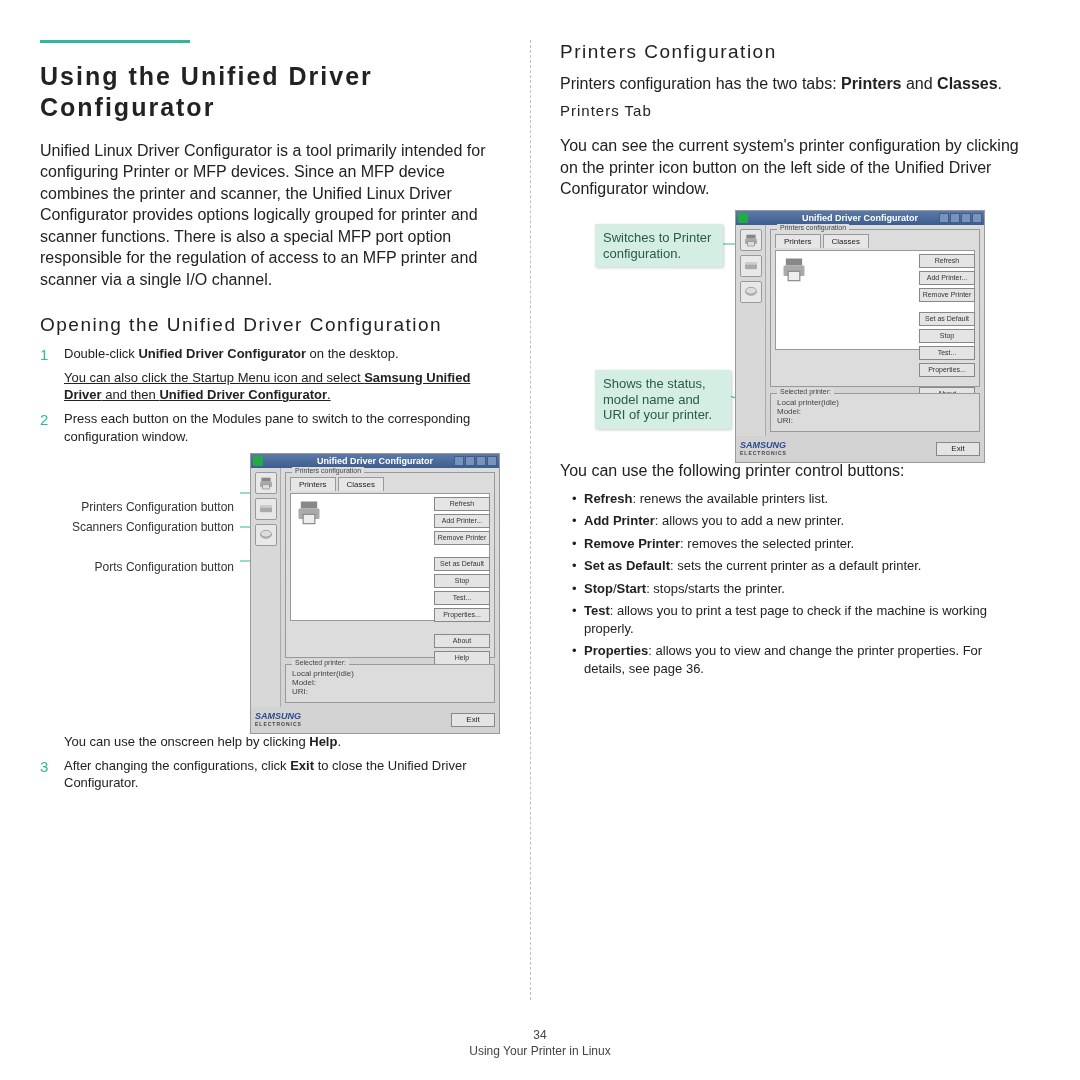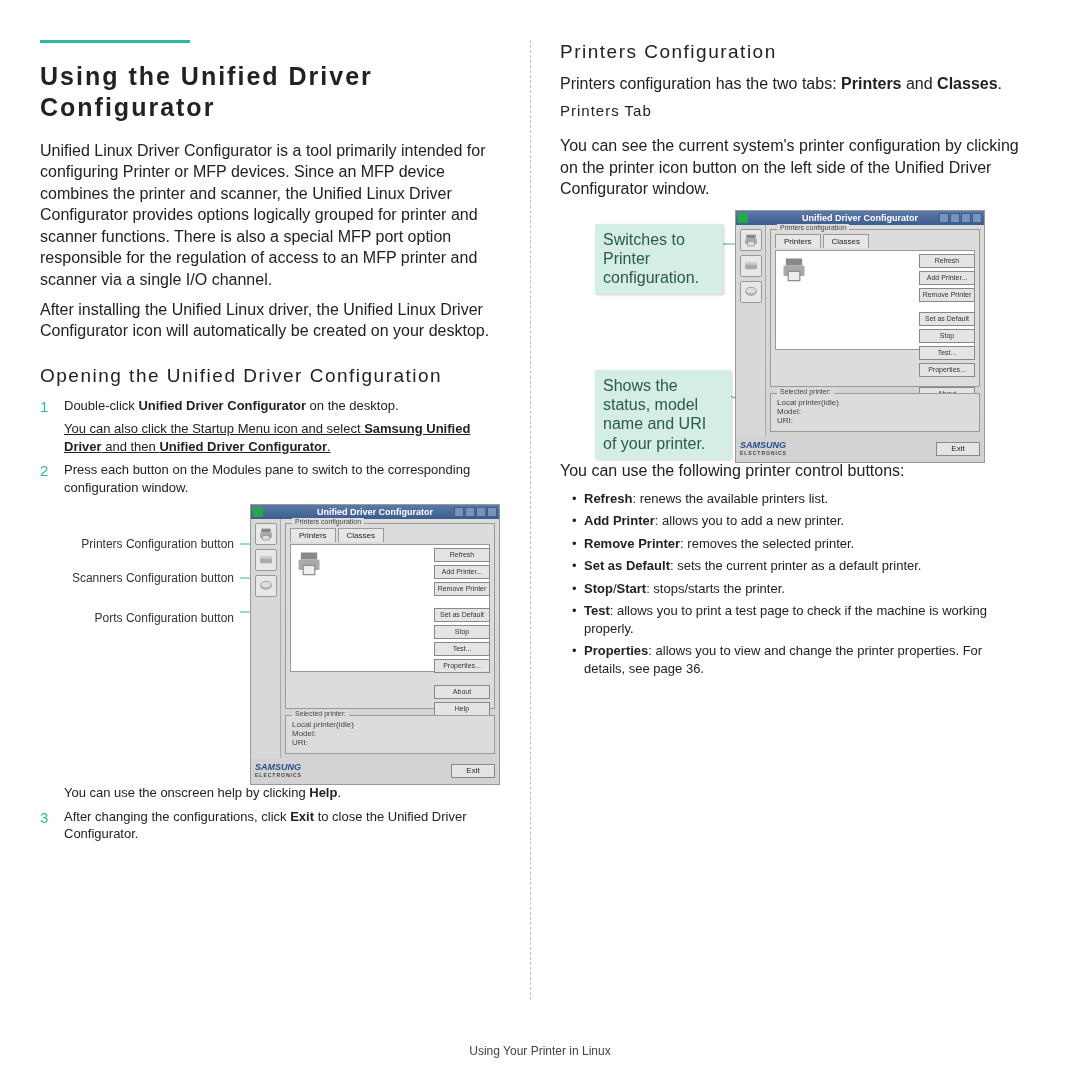--- a/index.html
+++ b/index.html
@@ -211,37 +211,36 @@
   }
   .callout-line { stroke:#2fb89e; stroke-width:1.2; fill:none; }
   .callout-dot { fill:#2fb89e; }
   .svg-overlay { position:absolute; left:0; top:0; pointer-events:none; }
 
   
   .fig2 { margin: 10px auto 10px auto; width: 390px; position:relative; }
   .fig2 .mock { width: 250px; margin-left:auto; }
   .ann-box {
     position:absolute; background:#d5eee3; color:#2a5a48;
-    font-size:16px; padding:6px 8px; border-radius:1px;
+    font-size:13px; padding:6px 8px; border-radius:1px;
     line-height:1.2;
     box-shadow: 1px 1px 3px rgba(0,0,0,0.2);
   }
   .ann-line { stroke:#2fb89e; stroke-width:1.2; fill:none; }
 </style>
 </head>
 <body>
 
 <div class="page">
   <div class="divider"></div>
 
   <div class="col col-left">
     <div class="rule"></div>
     <h1>Using the Unified Driver Configurator</h1>
     <p class="body">Unified Linux Driver Configurator is a tool primarily intended for configuring Printer or MFP devices. Since an MFP device combines the printer and scanner, the Unified Linux Driver Configurator provides options logically grouped for printer and scanner functions. There is also a special MFP port option responsible for the regulation of access to an MFP printer and scanner via a single I/O channel.</p>
-    <p class="body">After installing the Unified Linux driver, the Unified Linux Driver Configurator icon will automatically be created on your desktop.</p>
     <h2>Opening the Unified Driver Configuration</h2>
 
     <ol class="steps">
       <li>
         <span class="num">1</span>
         <span class="txt">
           <span>Double-click <b>Unified Driver Configurator</b> on the desktop.</span>
           <span class="sub">You can also click the Startup Menu icon and select <b>Samsung Unified Driver</b> and then <b>Unified Driver Configurator</b>.</span>
         </span>
       </li>
@@ -253,21 +252,21 @@
 
     <div class="fig-wrap" style="height:280px;">
       <svg class="svg-overlay" width="498" height="280">
         <line class="callout-line" x1="208" y1="40" x2="264" y2="40"></line>
         <circle class="callout-dot" cx="264" cy="40" r="3"></circle>
         <line class="callout-line" x1="208" y1="74" x2="264" y2="74"></line>
         <circle class="callout-dot" cx="264" cy="74" r="3"></circle>
         <line class="callout-line" x1="208" y1="108" x2="264" y2="108"></line>
         <circle class="callout-dot" cx="264" cy="108" r="3"></circle>
       </svg>
-      <div class="callout-label" style="left:2px; top:33px;">Printers Configuration button</div>
+      <div class="callout-label" style="left:2px; top:47px;">Printers Configuration button</div>
       <div class="callout-label" style="left:2px; top:67px;">Scanners Configuration button</div>
       <div class="callout-label" style="left:2px; top:107px;">Ports Configuration button</div>
 
       <div class="fig1">
 
         <div class="mock">
           <div class="titlebar">
             <span class="ticon"></span>
             <span>Unified Driver Configurator</span>
             <span class="wctrl">
@@ -460,14 +459,15 @@
       <li><b>Remove Printer</b>: removes the selected printer.</li>
       <li><b>Set as Default</b>: sets the current printer as a default printer.</li>
       <li><b>Stop</b>/<b>Start</b>: stops/starts the printer.</li>
       <li><b>Test</b>: allows you to print a test page to check if the machine is working properly.</li>
       <li><b>Properties</b>: allows you to view and change the printer properties. For details, see page 36.</li>
     </ul>
   </div>
 </div>
 
 <div class="footer">
+  <span class="pn">34</span>
   <span>Using Your Printer in Linux</span>
 </div>
 
 </body></html>

